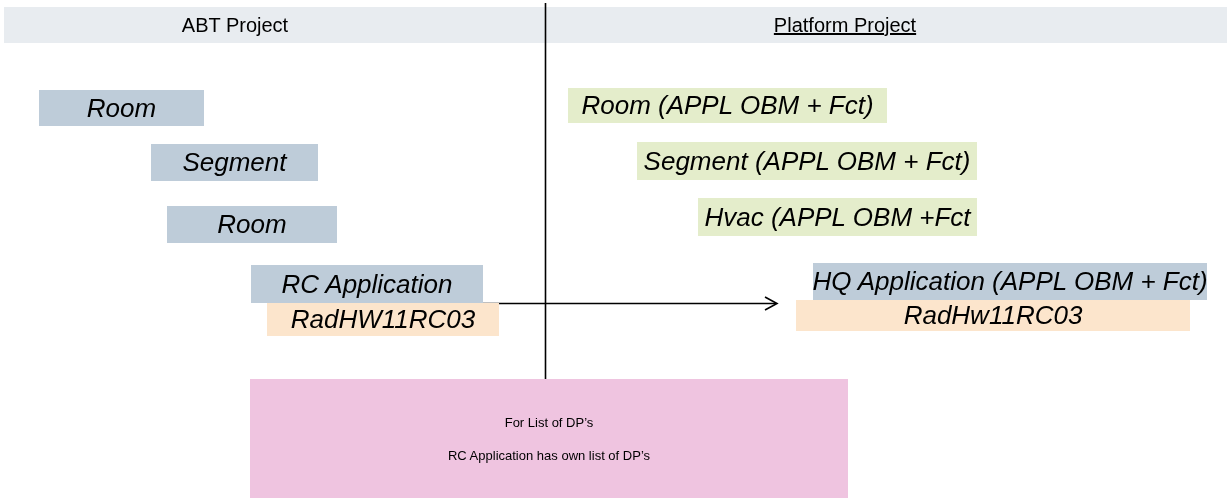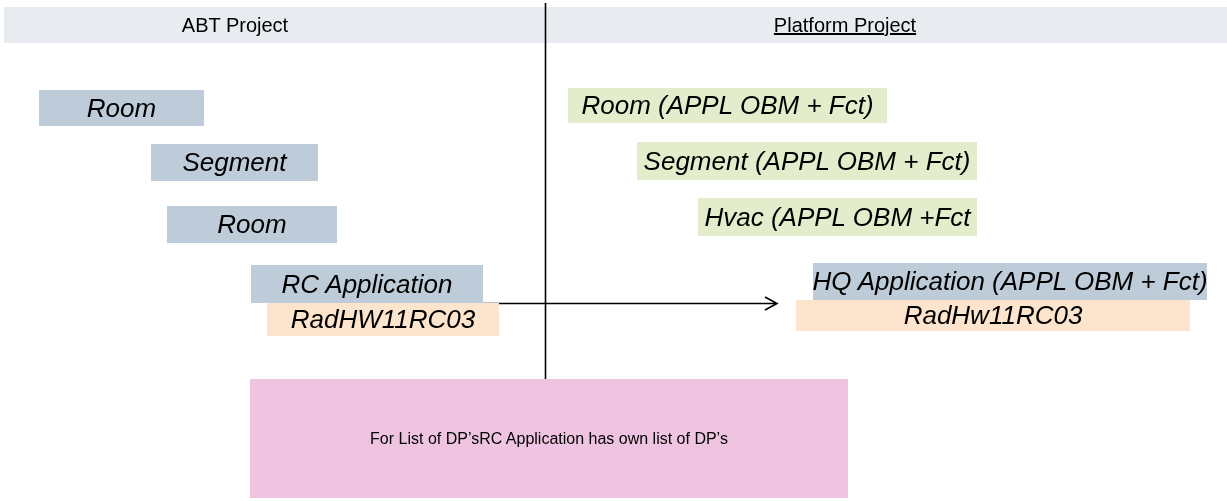--- a/index.html
+++ b/index.html
@@ -38,23 +38,23 @@
     font-style: italic;
   }
   .lvl   { background: #beccd9; }  
   .plvl  { background: #e4edcb; }  
   .ver   { background: #fce5cc; margin-left: 16px; }  
   .note {
     position: absolute;
     left: 250px; top: 379px;
     width: 598px; height: 119px;
     background: #efc4e0;
-    display: flex; flex-direction: row;
+    display: flex; flex-direction: column;
     align-items: center; justify-content: center;
-    font-size: 16px;
+    font-size: 13px;
     line-height: 33px;
     text-align: center;
   }
   svg.lines {
     position: absolute;
     left: 0; top: 0;
     width: 1227px; height: 501px;
     pointer-events: none;
   }
 </style>

